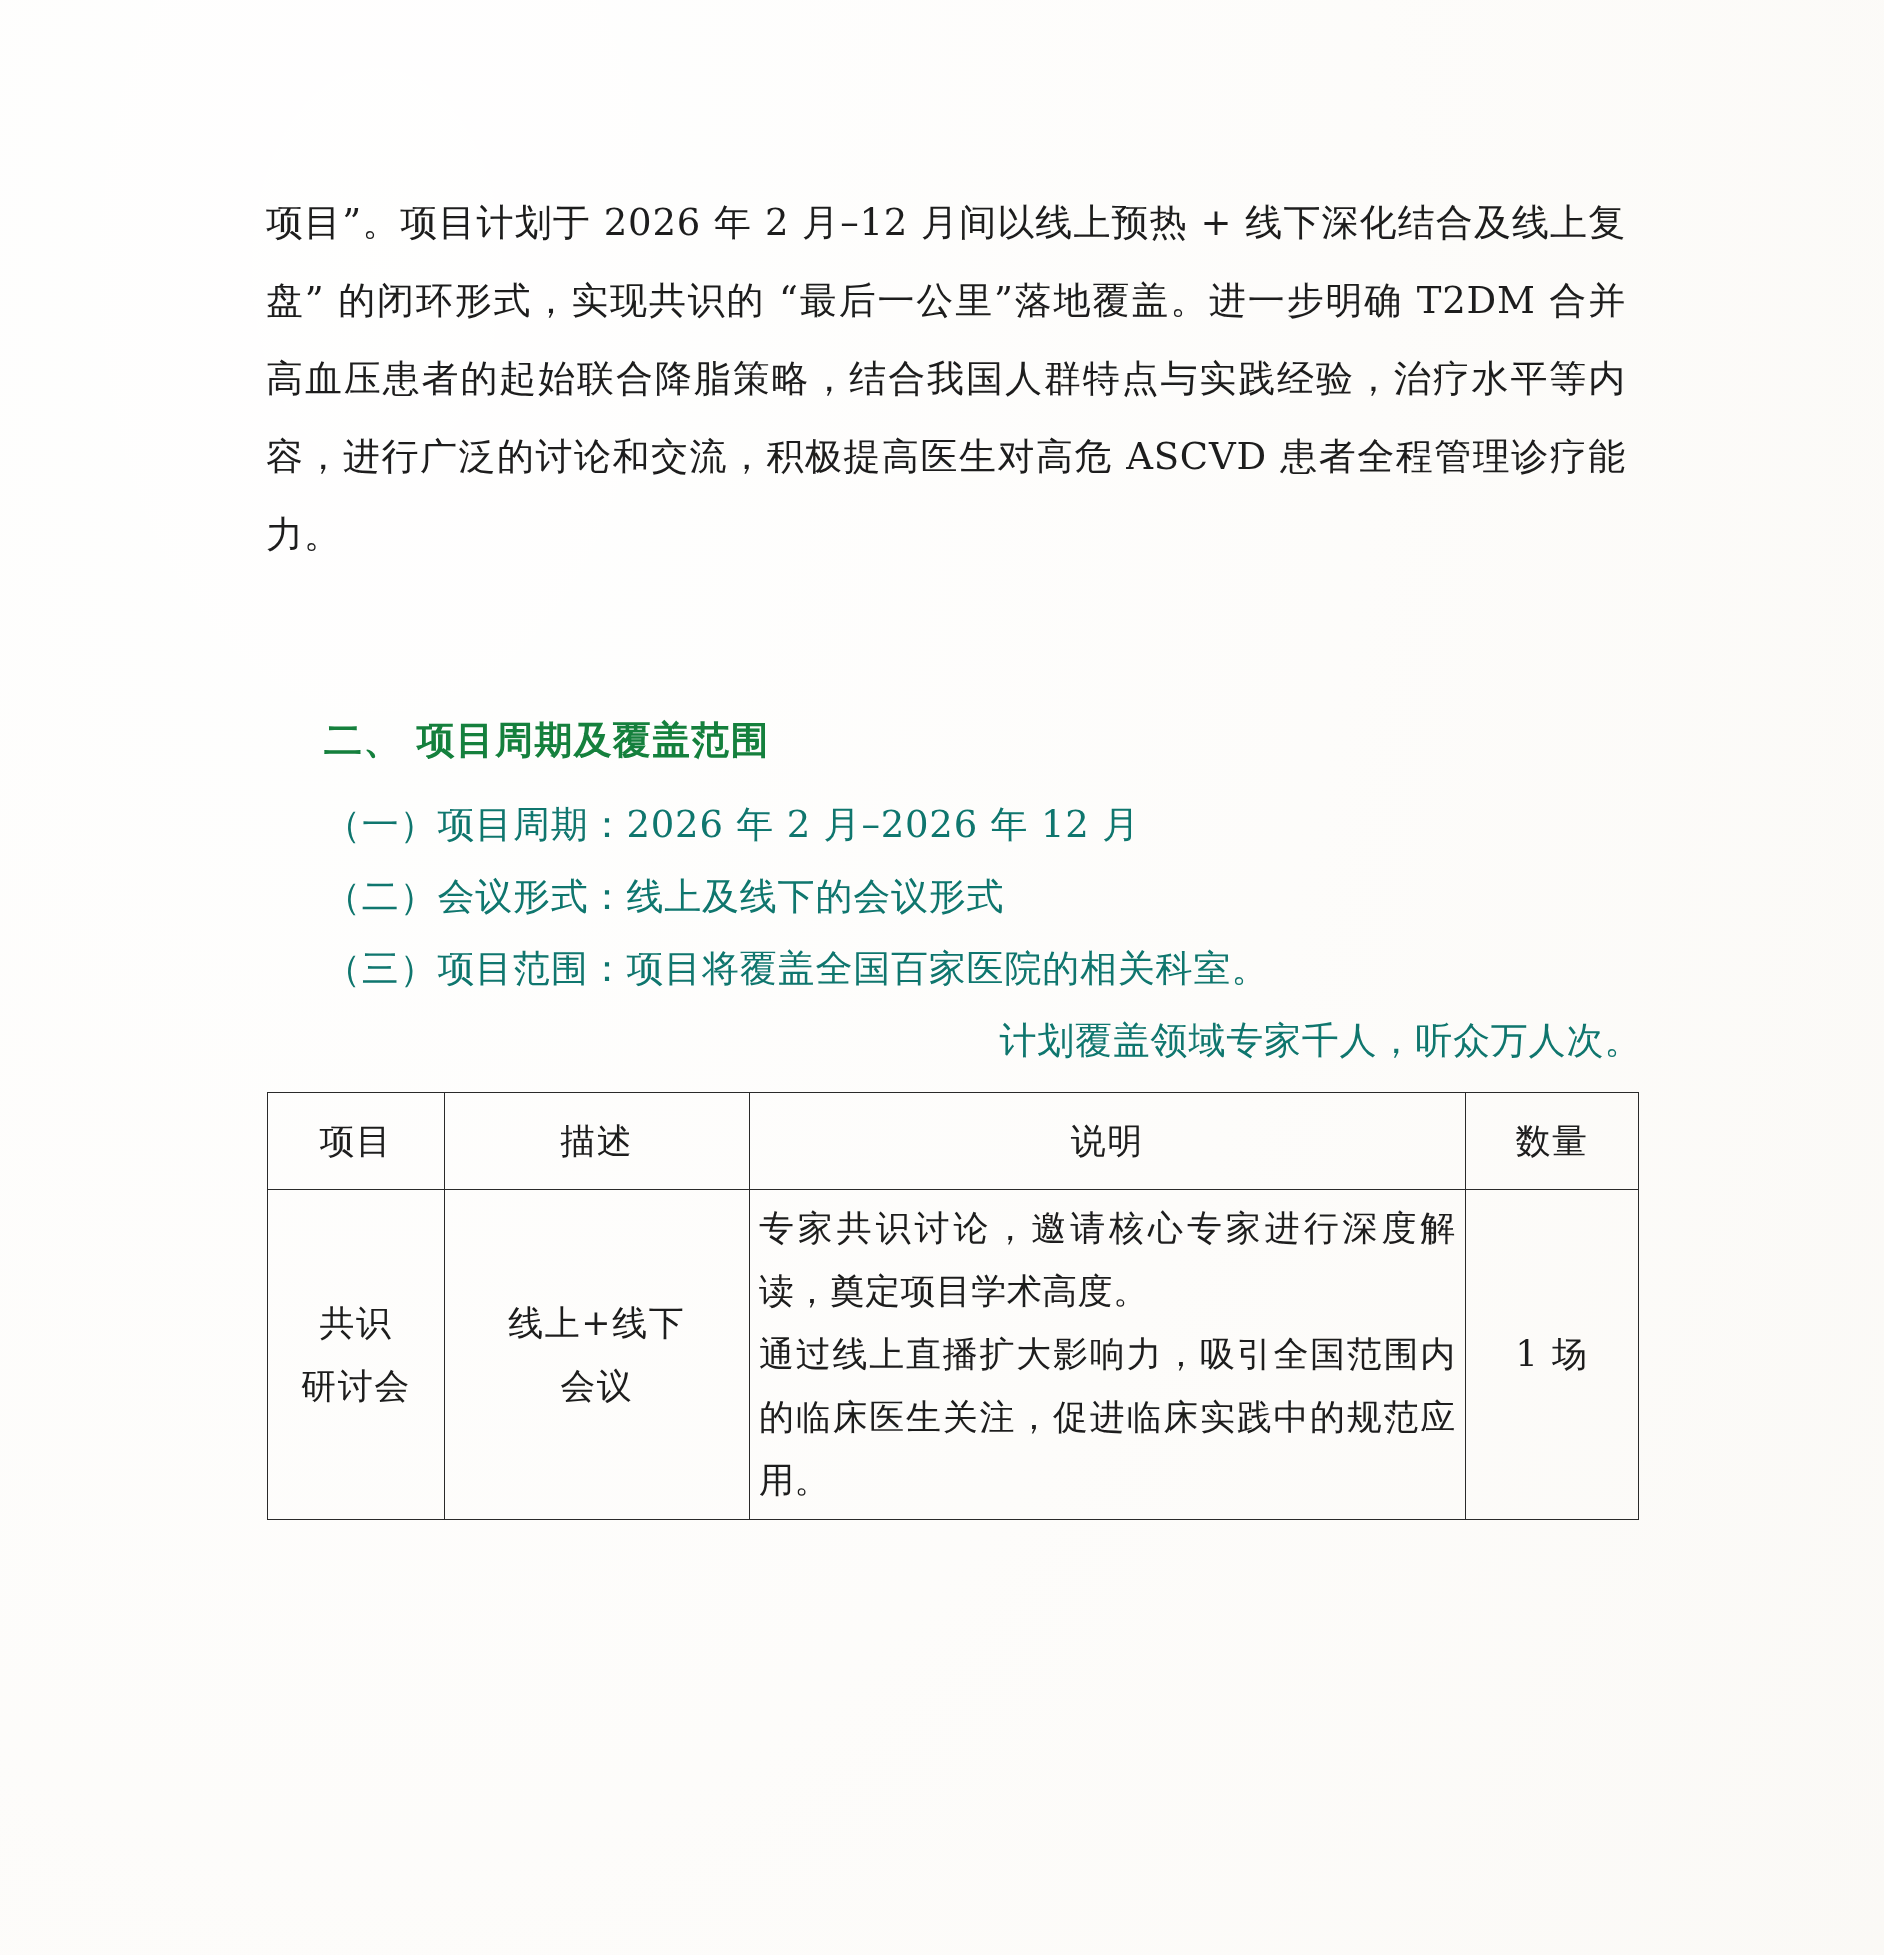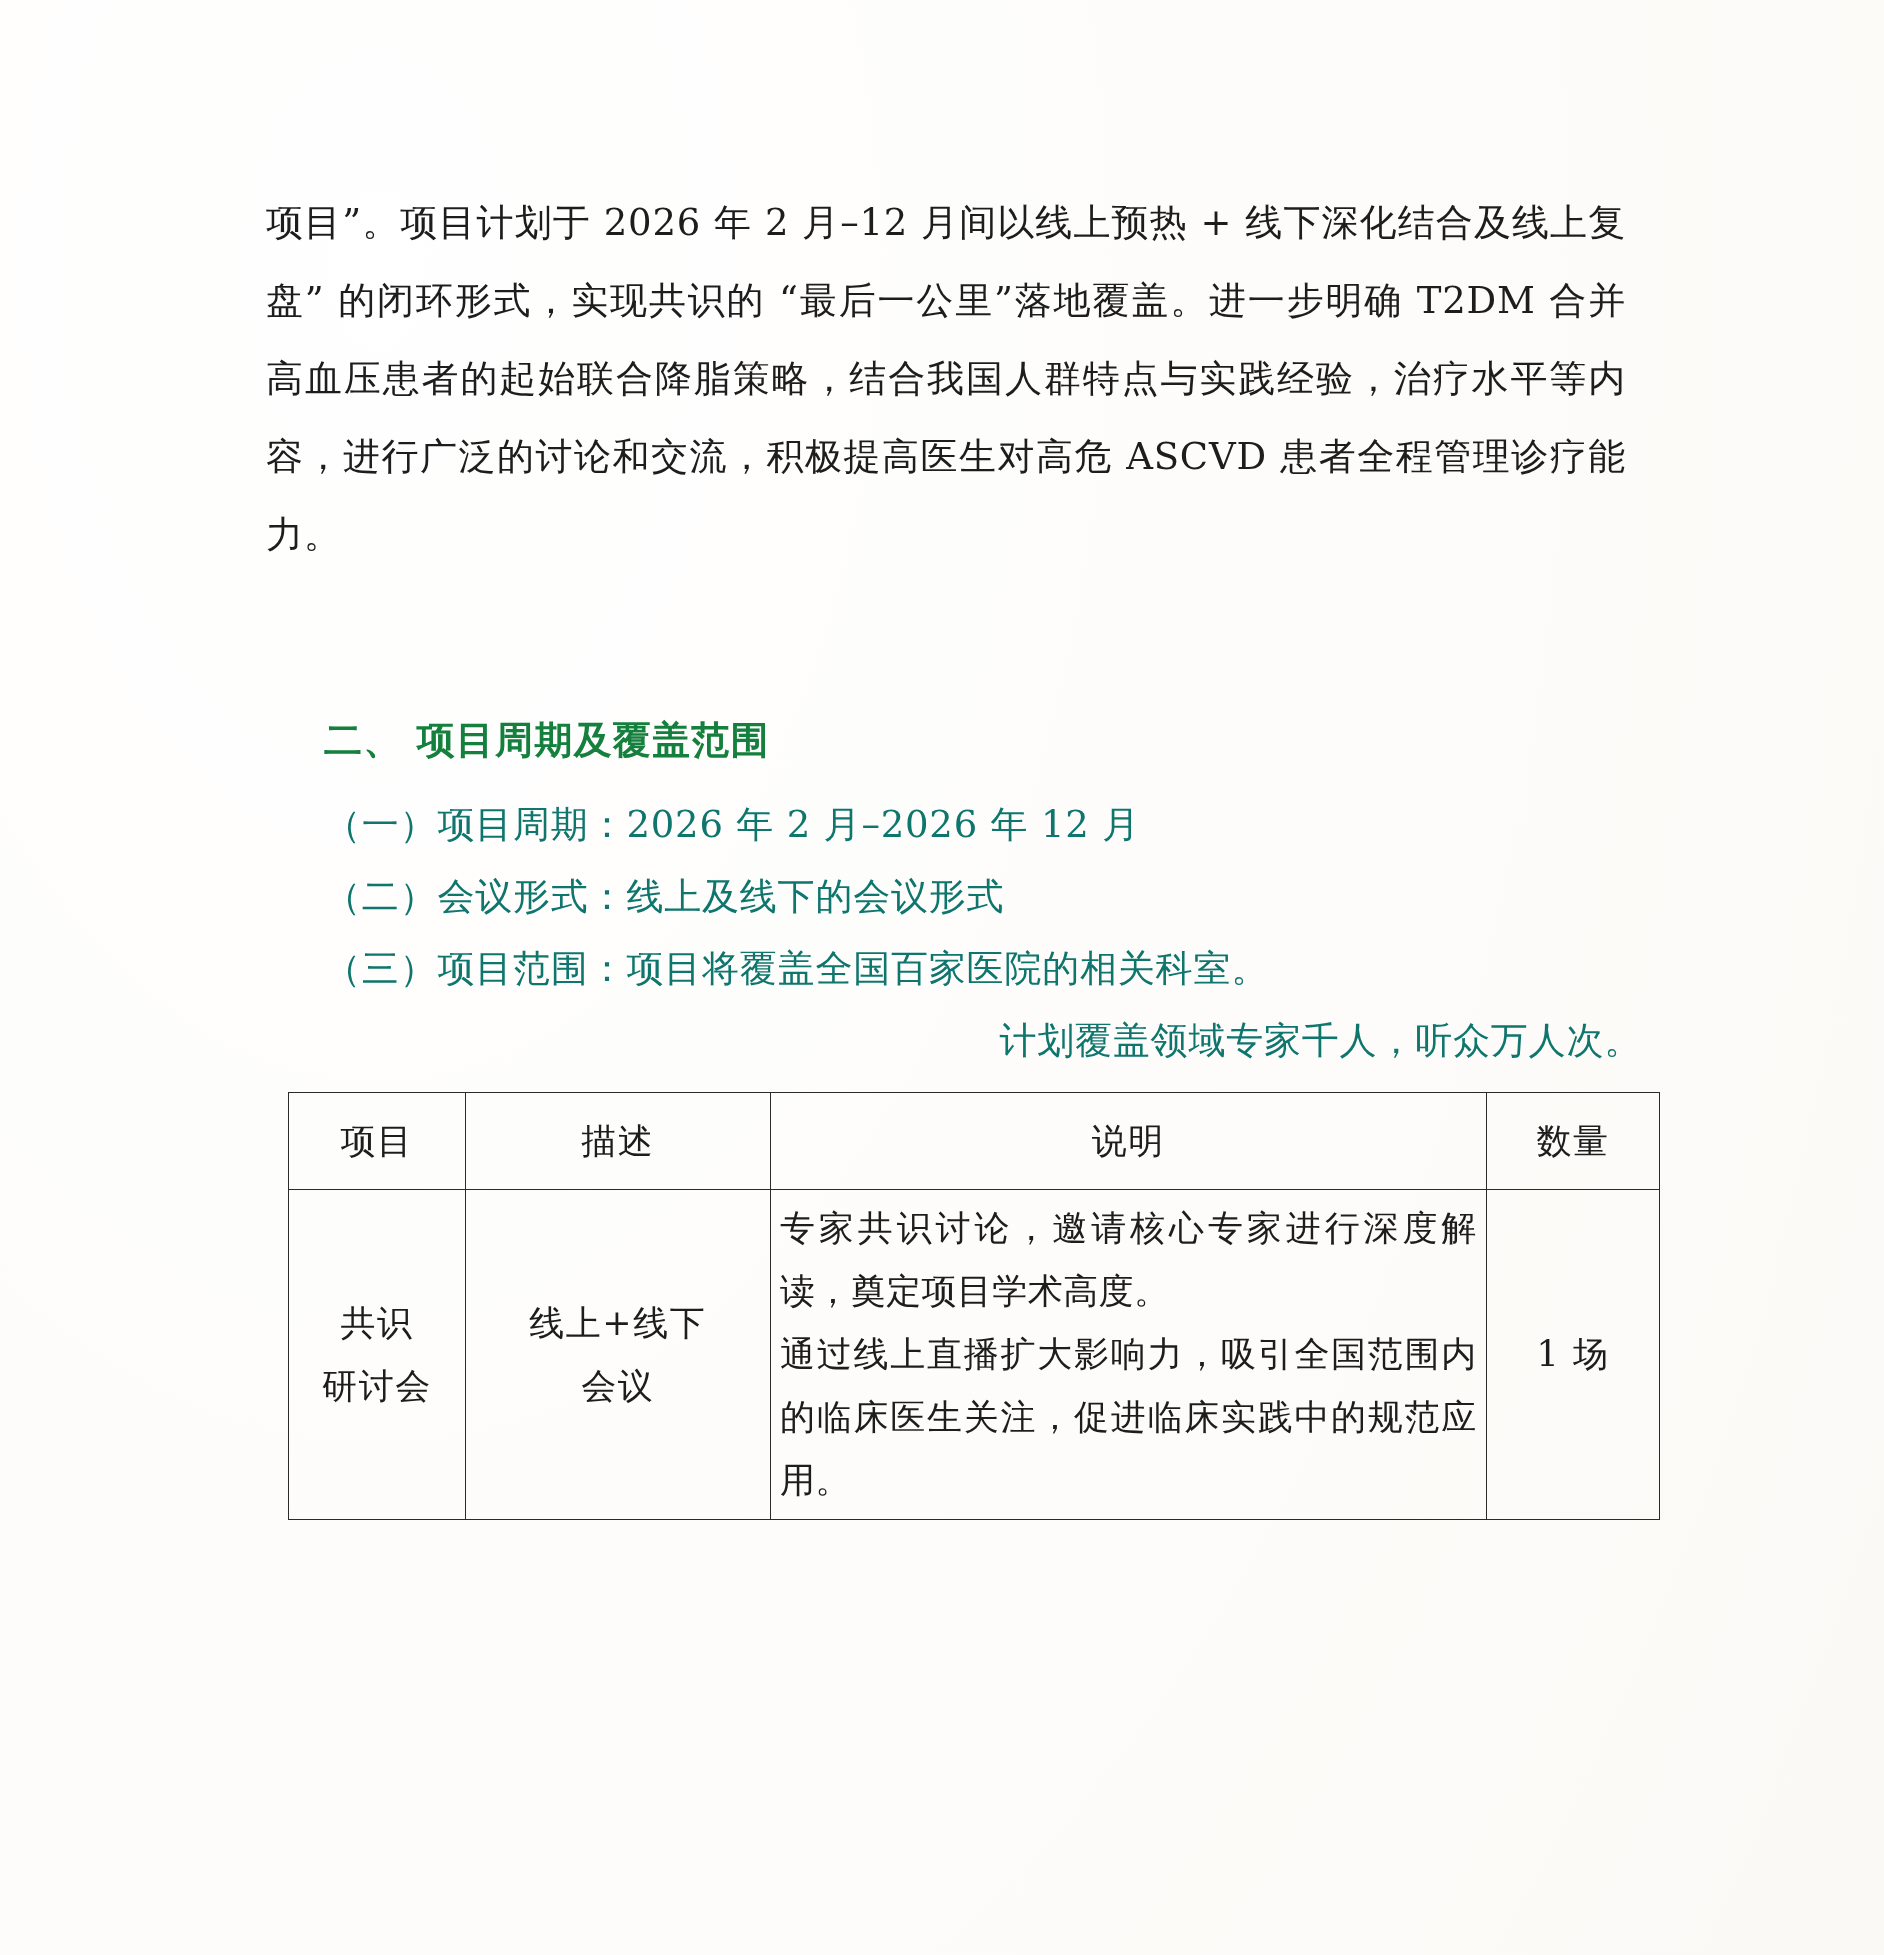--- a/index.html
+++ b/index.html
@@ -62,21 +62,21 @@
     padding-left: 74px;
     color: #0f766e;
   }
   .list-line.sub-indent {
     padding-left: 344px;
     text-align: right;
   }
 
   table.plan-table {
     margin-top: 15.6px;
-    margin-left: 38px;
+    margin-left: 17px;
     border-collapse: collapse;
     width: 1372px;
     table-layout: fixed;
   }
   table.plan-table td, table.plan-table th {
     border: 1.2px solid #2a2a2a;
     font-weight: normal;
     font-size: 35px;
     line-height: 63px;
     color: #1d1d1d;

